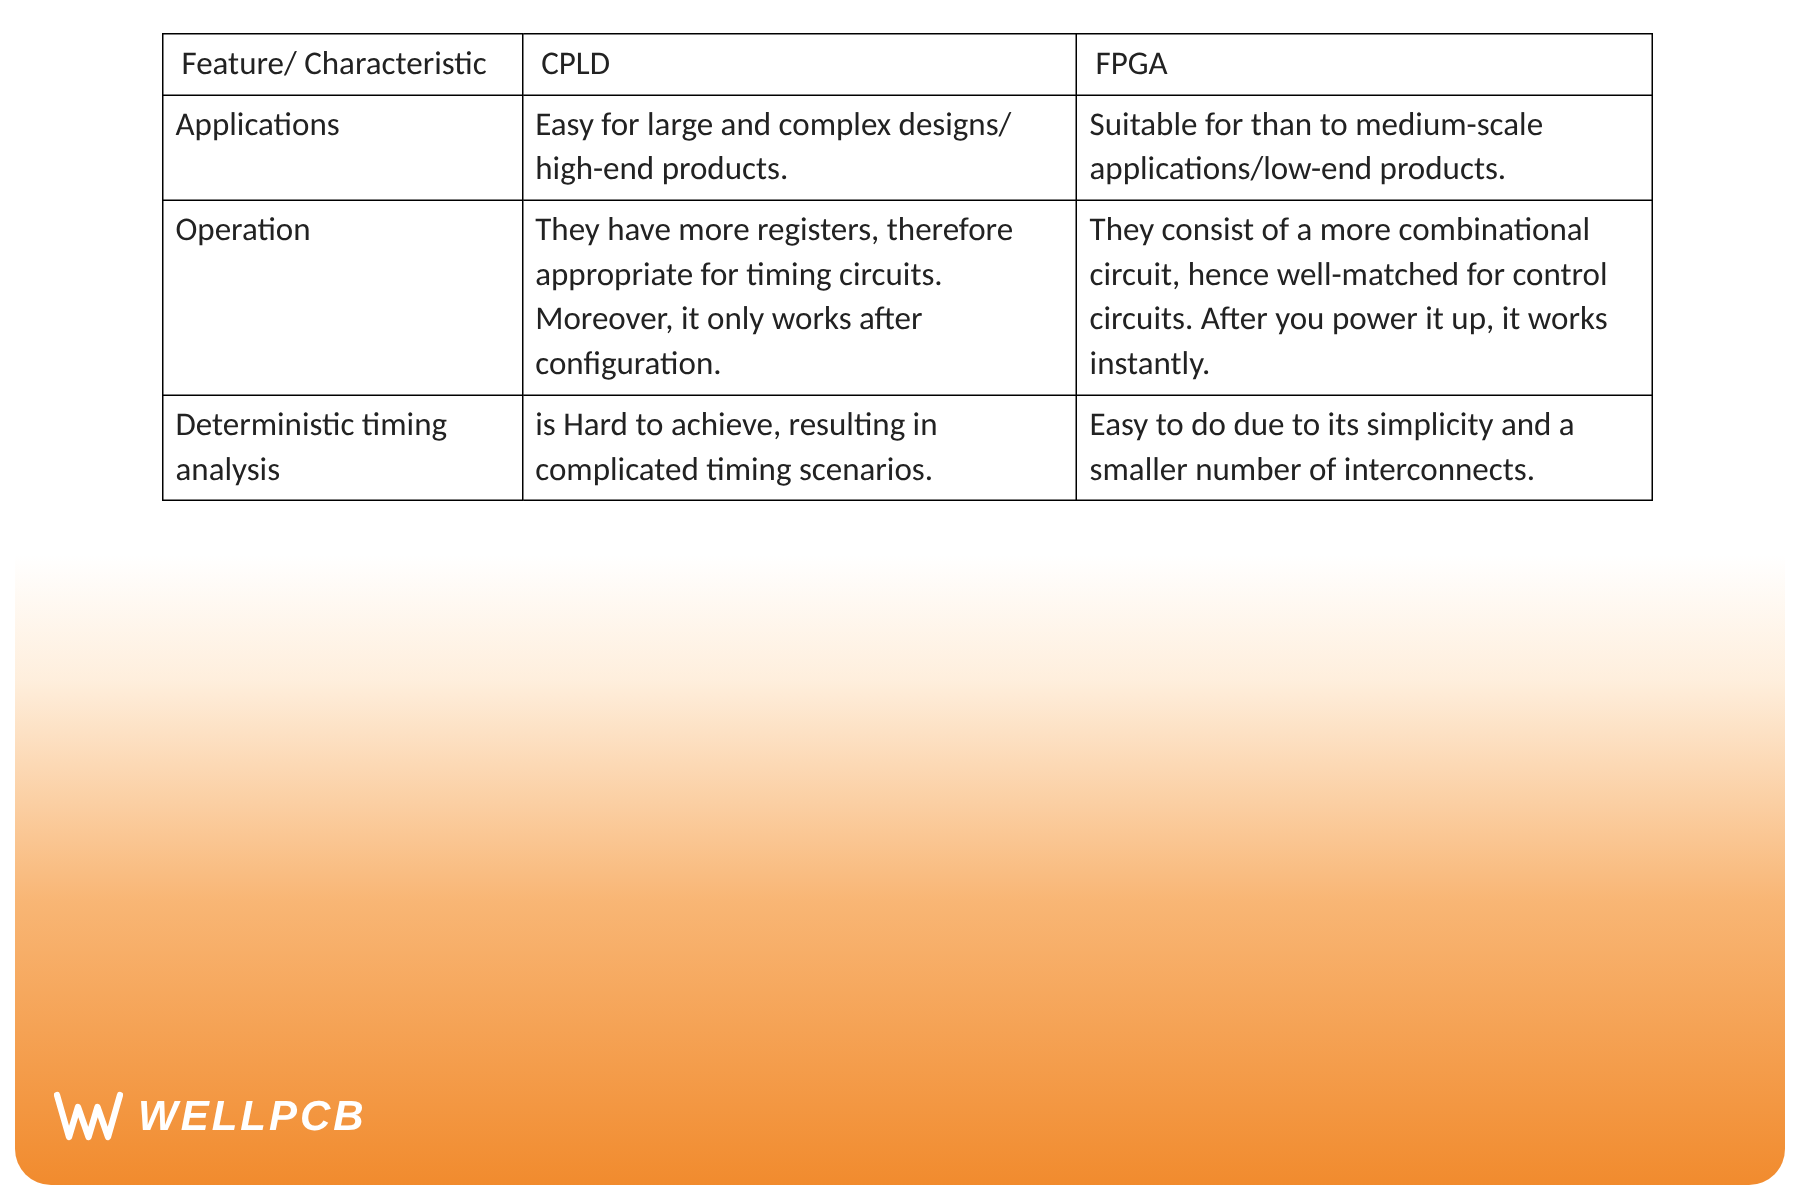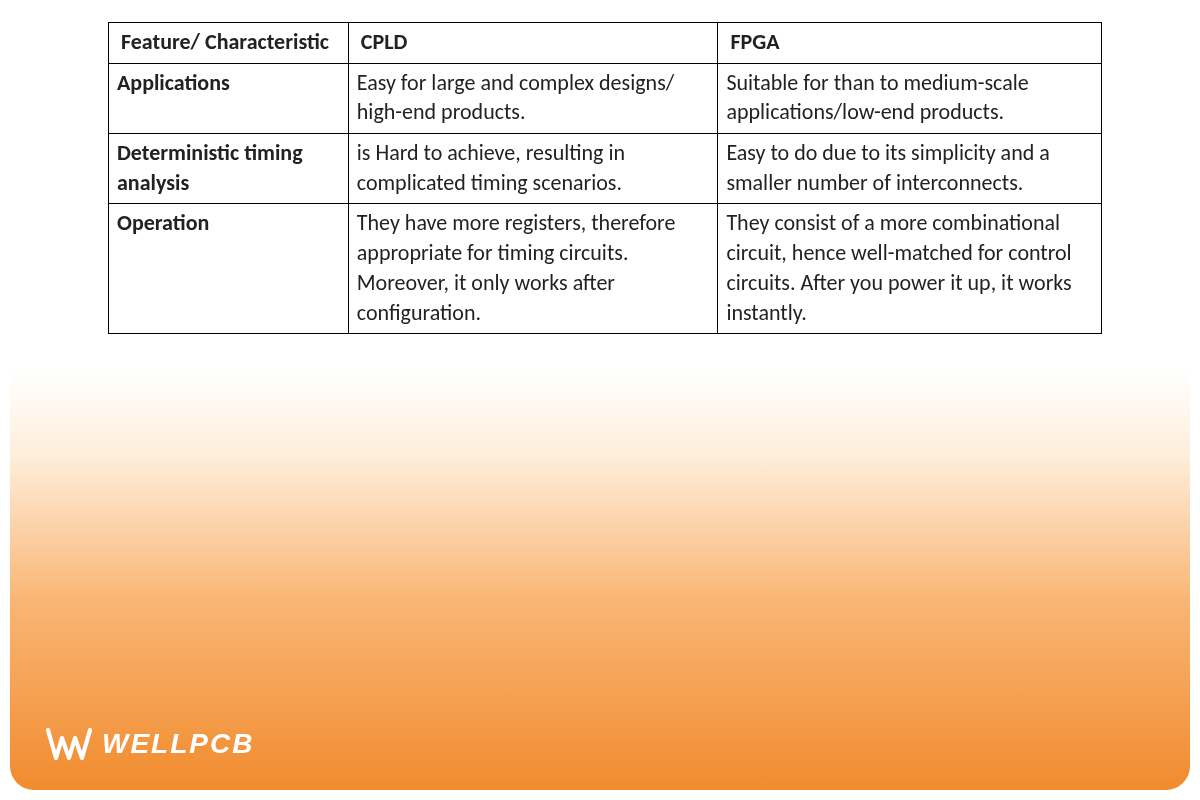--- a/index.html
+++ b/index.html
@@ -45,35 +45,35 @@
     line-height: 1.35;
     color: #222;
   }
   th, td {
     border: 1px solid #000;
     padding: 4px 8px 6px 8px;
     text-align: left;
     vertical-align: top;
   }
   th {
-    font-weight: 700;
+    font-weight: 400;
     background: transparent;
     padding-left: 12px;
   }
   td.feature {
-    font-weight: 700;
+    font-weight: 400;
     width: 240px;
   }
   col.c-feature { width: 240px; }
   col.c-fpga    { width: 370px; }
   col.c-cpld    { width: 384px; }
 
   .brand {
     position: absolute;
-    left: 36px;
+    left: 26px;
     bottom: 26px;
     display: flex;
     align-items: center;
     gap: 10px;
     color: #ffffff;
   }
   .brand-logo {
     width: 46px;
     height: 40px;
   }
@@ -106,28 +106,28 @@
           <th>FPGA</th>
         </tr>
       </thead>
       <tbody>
         <tr>
           <td class="feature">Applications</td>
           <td>Easy for large and complex designs/ high-end products.</td>
           <td>Suitable for than to medium-scale applications/low-end products.</td>
         </tr>
         <tr>
+          <td class="feature">Operation</td>
+          <td>They have more registers, therefore appropriate for timing circuits. Moreover, it only works after configuration.</td>
+          <td>They consist of a more combinational circuit, hence well-matched for control circuits. After you power it up, it works instantly.</td>
+        </tr>
+        <tr>
           <td class="feature">Deterministic timing analysis</td>
           <td>is Hard to achieve, resulting in complicated timing scenarios.</td>
           <td>Easy to do due to its simplicity and a smaller number of interconnects.</td>
-        </tr>
-        <tr>
-          <td class="feature">Operation</td>
-          <td>They have more registers, therefore appropriate for timing circuits. Moreover, it only works after configuration.</td>
-          <td>They consist of a more combinational circuit, hence well-matched for control circuits. After you power it up, it works instantly.</td>
         </tr>
       </tbody>
     </table>
   </div>
 
   <div class="brand">
     <svg class="brand-logo" viewBox="0 0 46 40">
       <path d="M2 6 L10 34 L16 14 L23 34 L29 14 L36 34 L44 6" fill="none" stroke="#ffffff" stroke-width="4.2" stroke-linecap="round" stroke-linejoin="round"></path>
     </svg>
     <span class="brand-text">WELLPCB</span>

